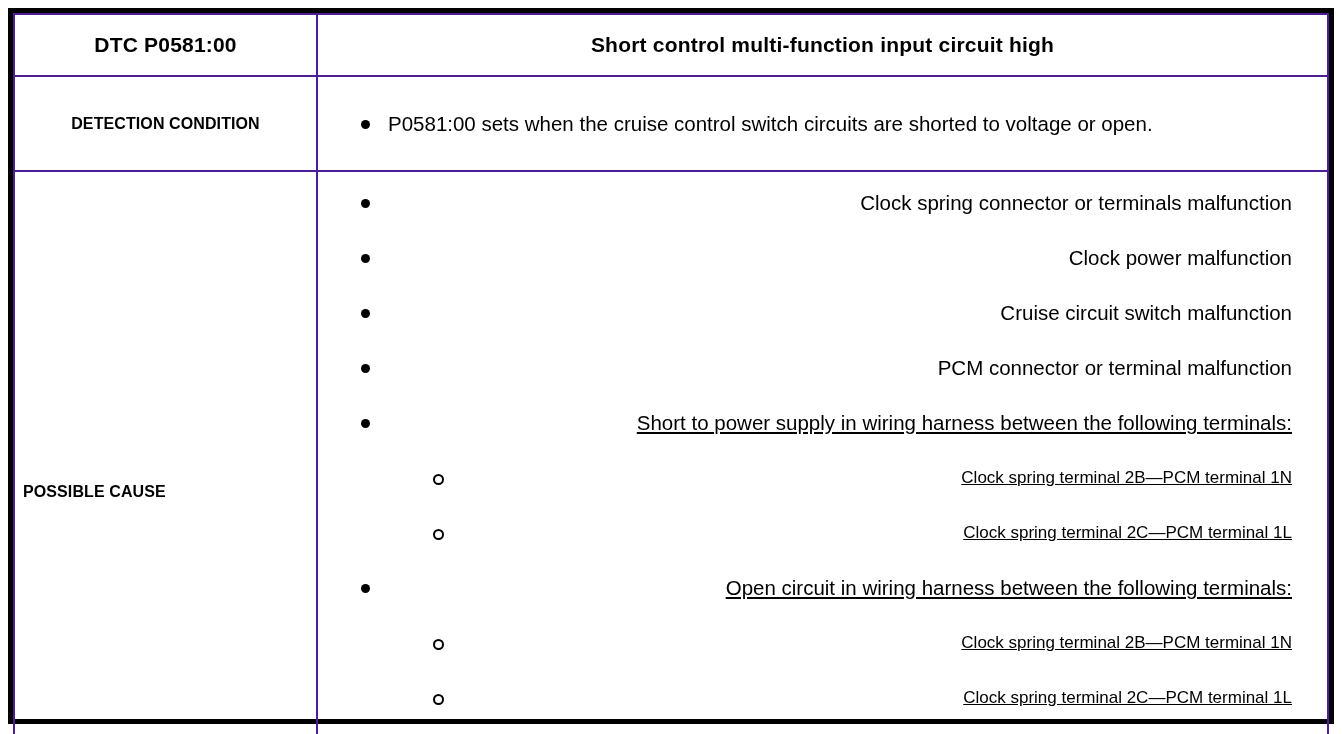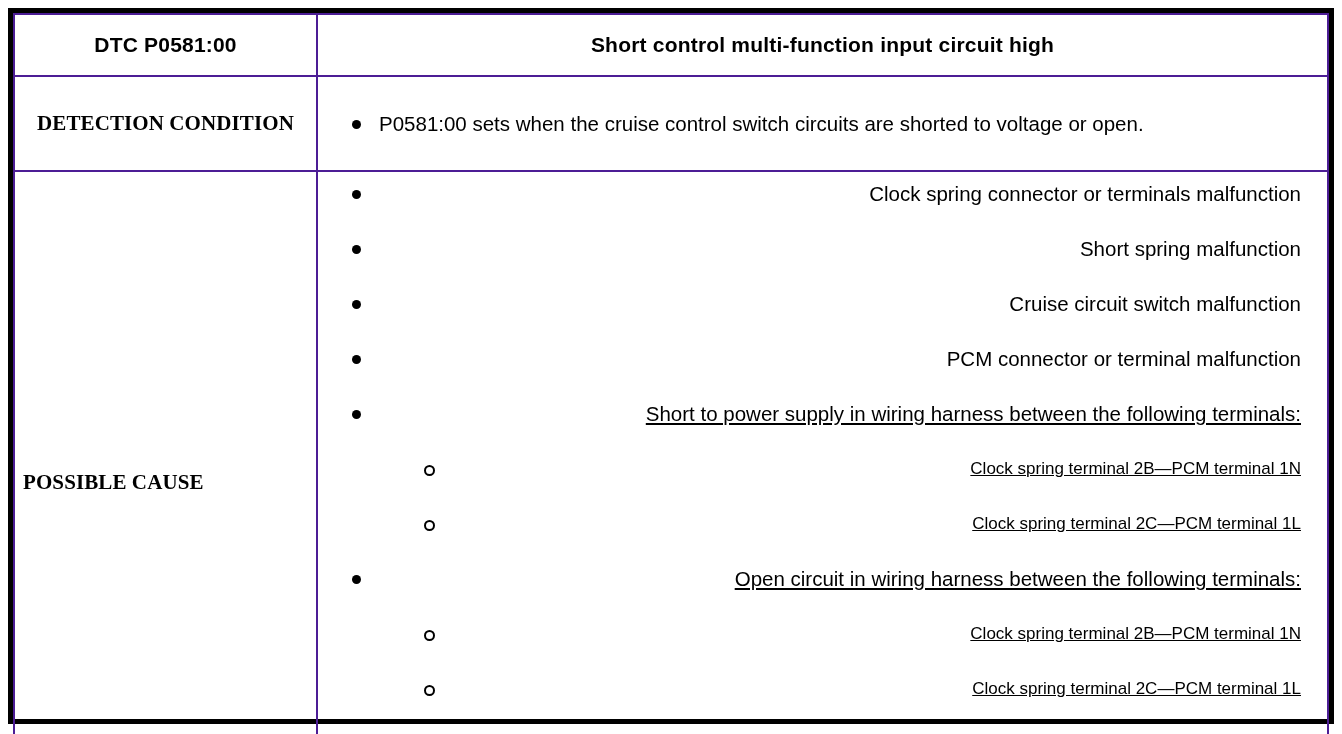--- a/index.html
+++ b/index.html
@@ -68,45 +68,44 @@
     font-weight: bold;
     letter-spacing: 0.2px;
   }
 
   
   .row-detection td {
     height: 77px;
   }
 
   .label-cell {
-    font-size: 21px;
+    font-size: 16px;
     font-weight: bold;
     letter-spacing: 0.1px;
     padding-left: 6px;
     padding-right: 4px;
     white-space: nowrap;
-    font-family: Liberation Serif, serif;
   }
   .label-detection {
     text-align: center;
   }
   .label-cause {
     text-align: left;
     padding-left: 9px;
   }
 
   .content-cell {
     vertical-align: top;
     padding: 0;
   }
 
   
   ul.lvl1 {
     list-style: none;
-    margin: 0;
+    margin: 9px;
     padding: 0;
   }
   ul.lvl1 > li {
     position: relative;
     font-size: 20.5px;
     line-height: 28px;
     padding-left: 53px;
     padding-right: 18px;
     margin: 0;
   }
@@ -215,21 +214,21 @@
           <td class="content-cell">
             <ul class="lvl1 cause-list">
 
               <li>
                 <span class="bullet-dot"></span>
                 <span class="li-text">Clock spring connector or terminals malfunction</span>
               </li>
 
               <li>
                 <span class="bullet-dot"></span>
-                <span class="li-text">Short spring malfunction</span>
+                <span class="li-text">Clock power malfunction</span>
               </li>
 
               <li>
                 <span class="bullet-dot"></span>
                 <span class="li-text">Cruise circuit switch malfunction</span>
               </li>
 
               <li>
                 <span class="bullet-dot"></span>
                 <span class="li-text">PCM connector or terminal malfunction</span>

